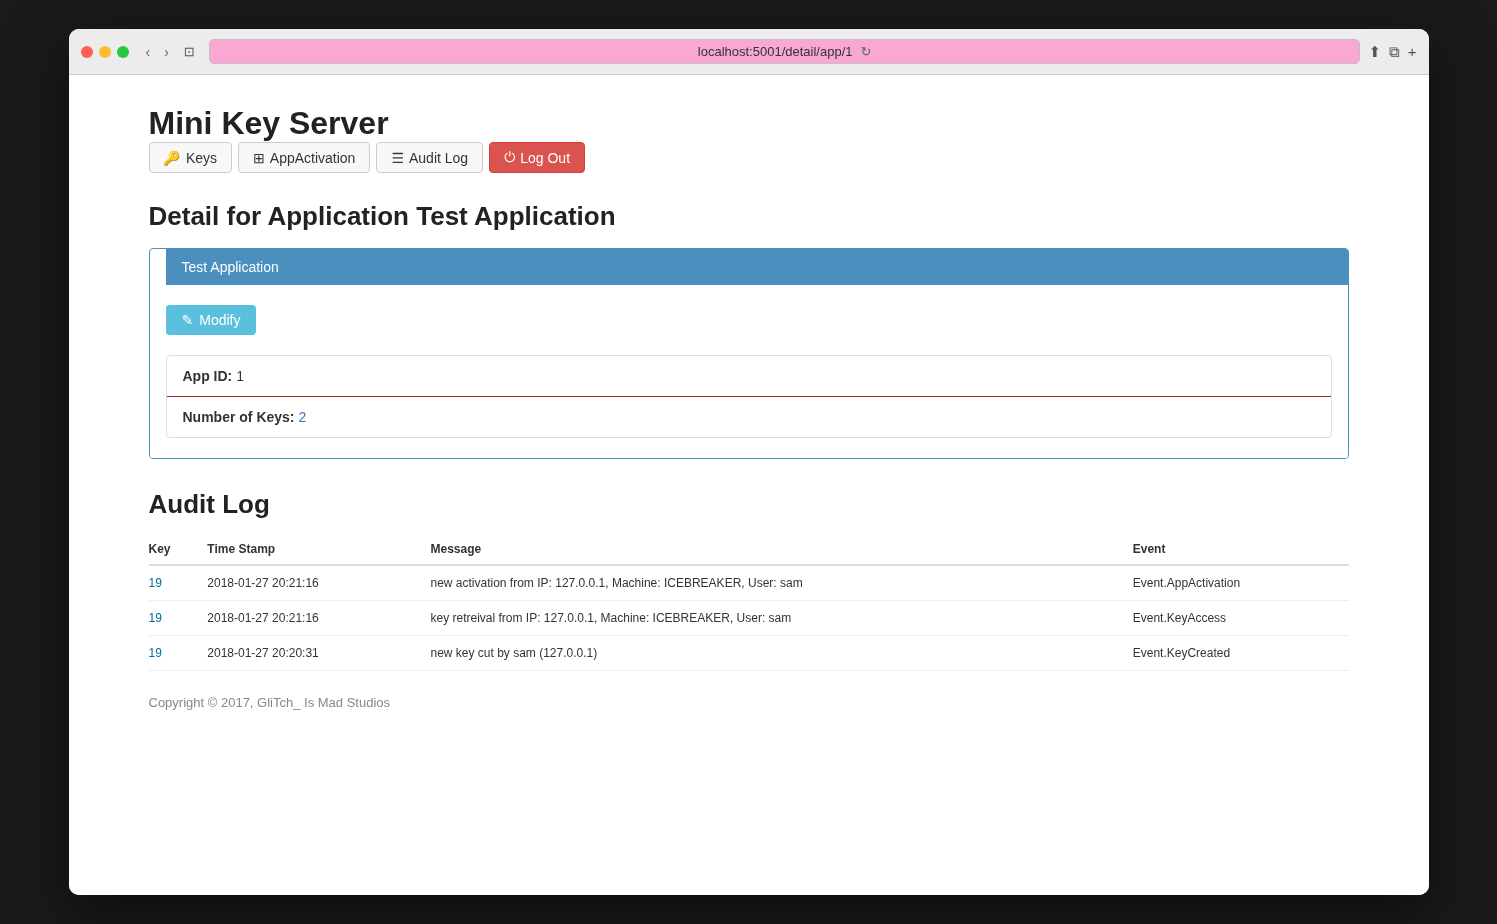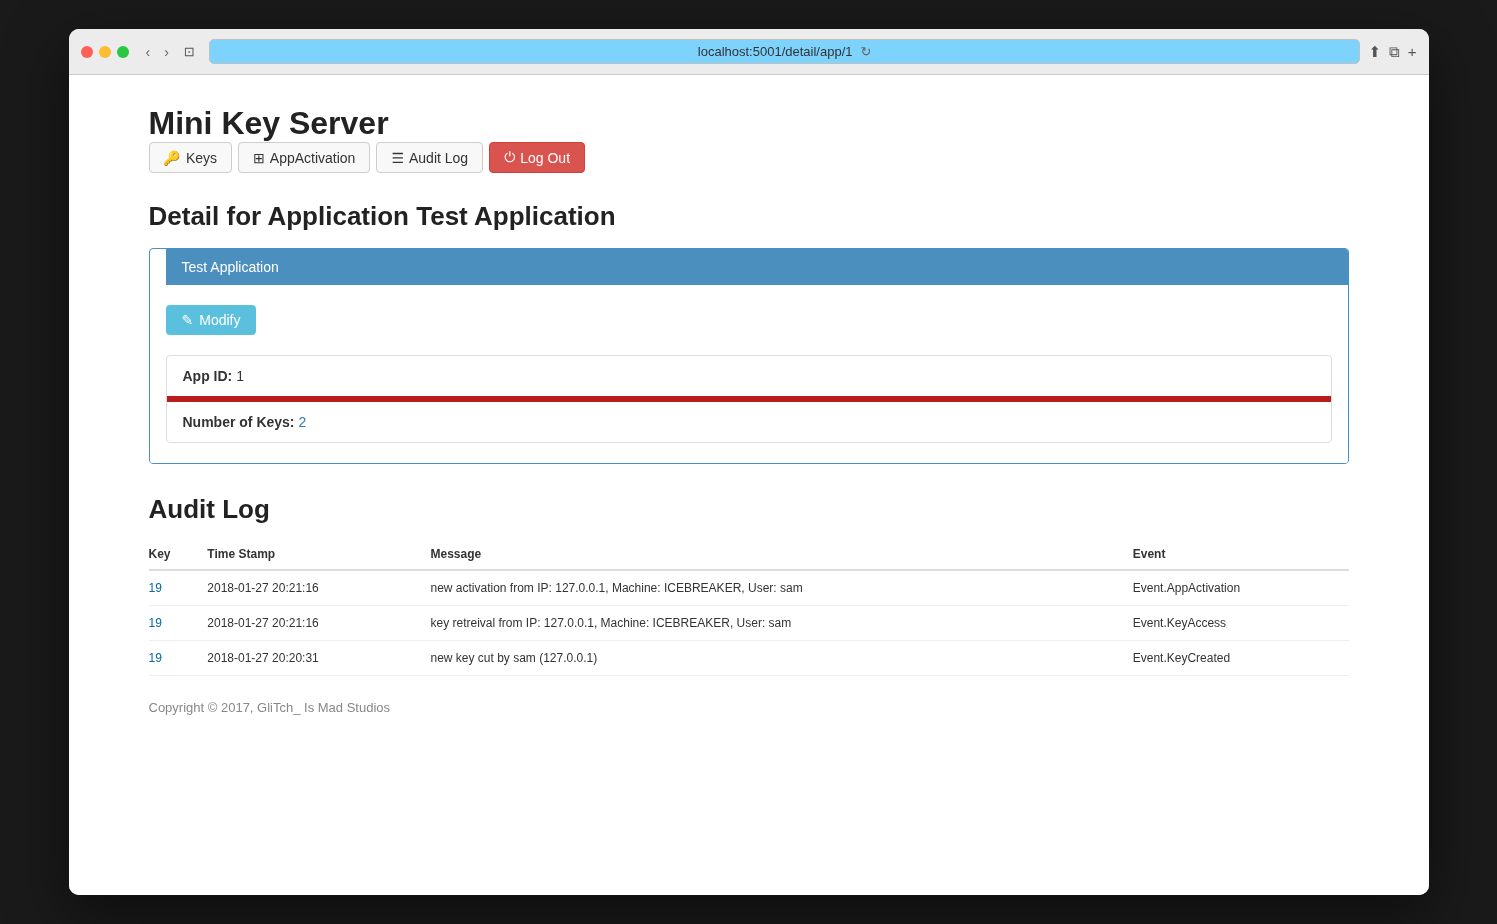--- a/index.html
+++ b/index.html
@@ -55,21 +55,21 @@
     .win-btn {
       background: none;
       border: none;
       cursor: pointer;
       color: #555;
       font-size: 13px;
       padding: 2px 6px;
     }
     .address-bar {
       flex: 1;
-      background: #7dd3fc;
+      background: #f9a8d4;
       border: 1px solid #c0c0c0;
       border-radius: 5px;
       padding: 4px 10px;
       font-size: 13px;
       color: #333;
       text-align: center;
       display: flex;
       align-items: center;
       justify-content: center;
       gap: 8px;
@@ -166,21 +166,21 @@
     .info-table {
       width: 100%;
       border: 1px solid #ddd;
       border-radius: 4px;
       overflow: hidden;
     }
     .info-row {
       padding: 12px 16px;
       font-size: 14px;
       color: #333;
-      border-bottom: 6px solid #b91c1c;
+      border-bottom: 1px solid #b91c1c;
     }
     .info-row:last-child { border-bottom: none; }
     .info-row .label { font-weight: bold; }
     .info-row .value-link { color: #337ab7; text-decoration: none; }
     .audit-section { margin-top: 10px; }
     .audit-title {
       font-size: 26px;
       font-weight: bold;
       color: #222;
       margin-bottom: 14px;

